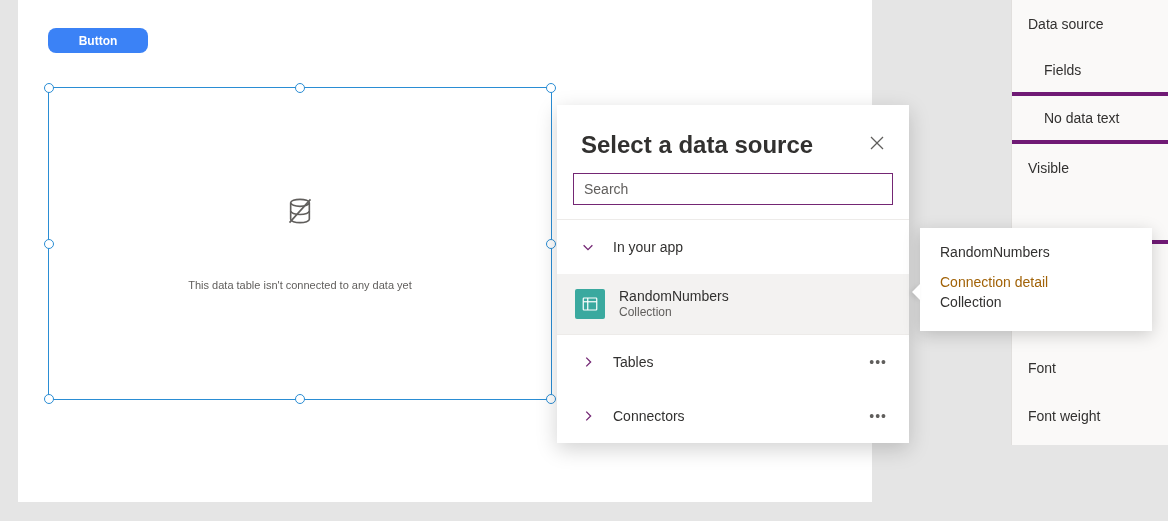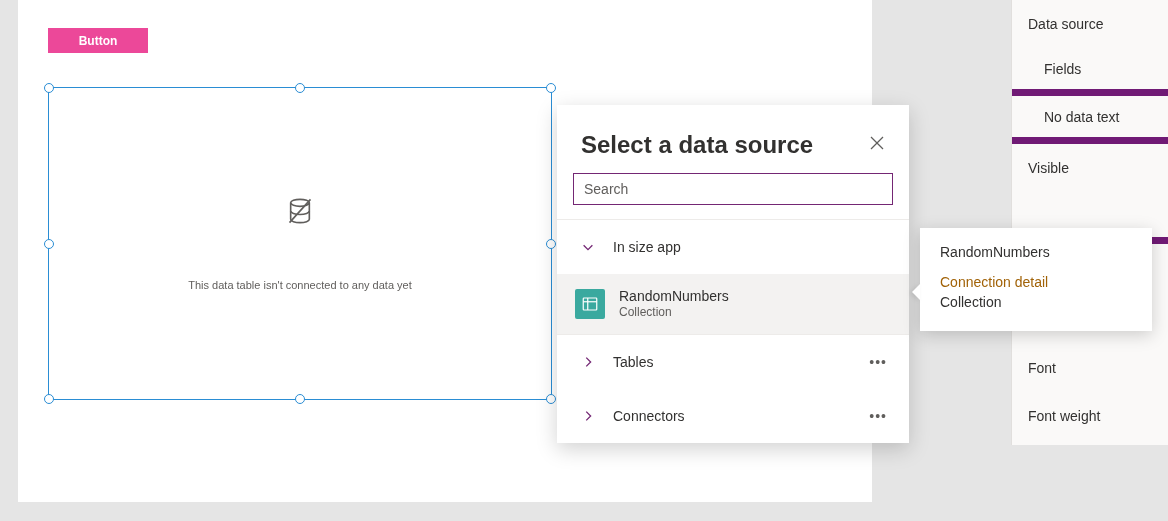--- a/index.html
+++ b/index.html
@@ -19,24 +19,24 @@
     width: 854px;
     height: 502px;
     background: #fff;
   }
   .button-ctrl {
     position: absolute;
     left: 30px;
     top: 28px;
     width: 100px;
     height: 25px;
-    background: #ec4899;
+    background: #3b82f6;
     color: #fff;
     border: none;
-    border-radius: 0;
+    border-radius: 8px;
     font-size: 12px;
     font-weight: 600;
     display: flex;
     align-items: center;
     justify-content: center;
     cursor: pointer;
   }
   .selection {
     position: absolute;
     left: 30px;
@@ -88,21 +88,21 @@
     color: #323130;
     text-align: center;
   }
   .prop-row {
     height: 48px;
     display: flex;
     align-items: center;
     padding-left: 16px;
     cursor: pointer;
   }
-  .sep { border-bottom: 7px solid #701a75; padding-left: 32px; }
+  .sep { border-bottom: 4px solid #701a75; padding-left: 32px; }
   .gap-row { height: 52px; }
   
   .popover {
     position: absolute;
     left: 557px;
     top: 105px;
     width: 352px;
     background: #fff;
     box-shadow: 0 6px 20px rgba(0,0,0,0.18);
   }
@@ -259,21 +259,21 @@
     <input class="search-input" placeholder="Search" style="">
   </div>
   <div class="pop-sep"></div>
 
   <div class="section-row">
     <span class="chev">
       <svg width="14" height="14" viewBox="0 0 16 16" fill="none" stroke="currentColor" stroke-width="1.5">
           <polyline points="3,6 8,11 13,6"></polyline>
         </svg>
     </span>
-    <span class="lbl">In size app</span>
+    <span class="lbl">In your app</span>
   </div>
 
   <div class="item-row">
     <span class="item-icon">
       <svg width="18" height="18" viewBox="0 0 24 24" fill="none" stroke="currentColor" stroke-width="1.6">
         <rect x="3" y="4" width="18" height="16" rx="1"></rect>
         <line x1="3" y1="9" x2="21" y2="9"></line>
         <line x1="9" y1="4" x2="9" y2="20"></line>
       </svg>
     </span>

